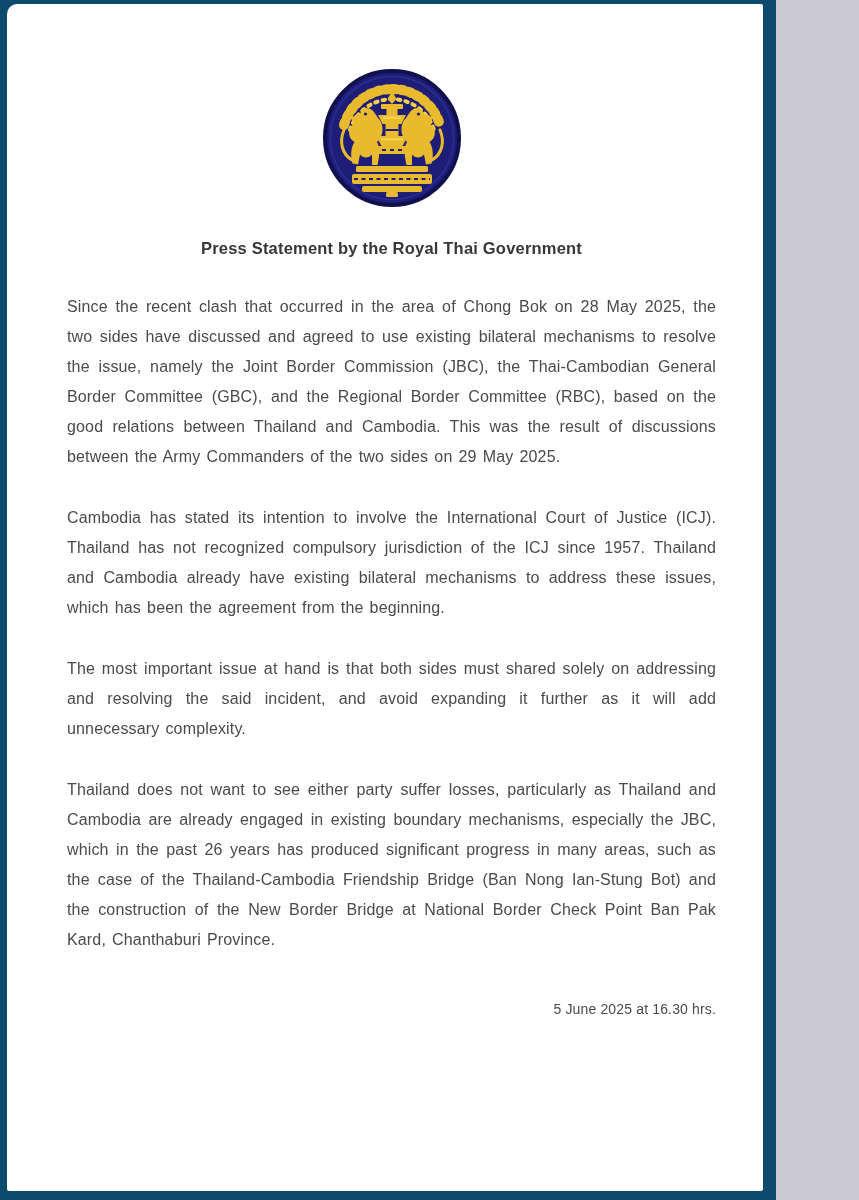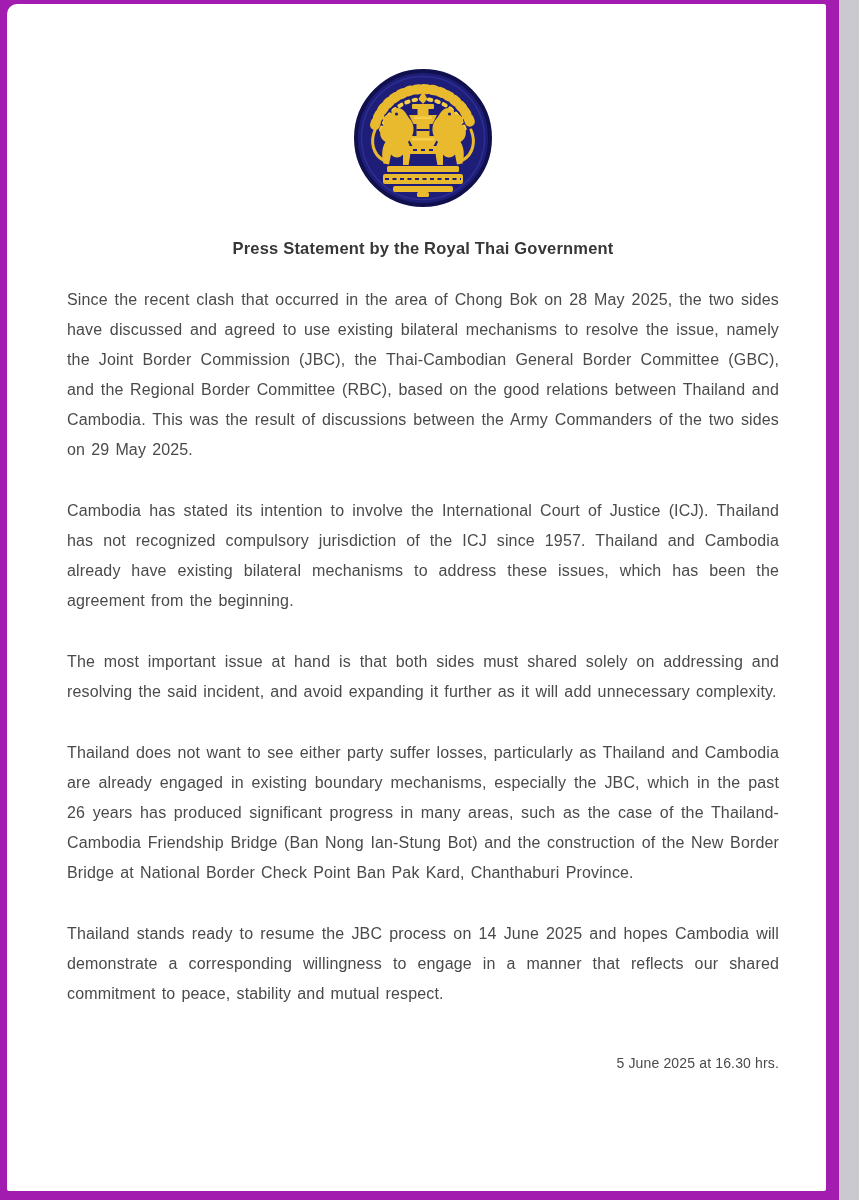--- a/index.html
+++ b/index.html
@@ -1,20 +1,20 @@
 <!DOCTYPE html>
 <html><head>
 <meta charset="utf-8">
 <style>
   html, body { margin: 0; padding: 0; background: #c9c9cf; }
   .photo {
     position: relative;
-    width: 839px;
+    width: 776px;
     height: 1200px;
-    background: #a21caf;
+    background: #0c4a6e;
     overflow: hidden;
     font-family: "Liberation Sans", sans-serif;
   }
   .page {
     position: absolute;
     top: 4px; left: 7px; right: 13px; bottom: 9px;
     background: #ffffff;
     border-radius: 10px 2px 2px 2px;
     box-sizing: border-box;
     padding: 64px 47px 0 60px;
@@ -27,21 +27,21 @@
   .title {
     margin: 24px 0 0 0;
     text-align: center;
     font-size: 16.5px;
     font-weight: 700;
     color: #373737;
     line-height: 33px;
     letter-spacing: 0.2px;
   }
   .title span { display: block; }
-  .content { margin-top: 20px; }
+  .content { margin-top: 27px; }
   .content p {
     margin: 0 0 31px 0;
     font-size: 16px;
     line-height: 30px;
     color: #4a4a4a;
     text-align: justify;
     letter-spacing: 0.15px;
     word-spacing: 1.5px;
   }
   .dateline {
@@ -128,19 +128,18 @@
 
     <h1 class="title">
       <span>Press Statement by the Royal Thai Government</span>
     </h1>
 
     <div class="content">
       <p>Since the recent clash that occurred in the area of Chong Bok on 28 May 2025, the two sides have discussed and agreed to use existing bilateral mechanisms to resolve the issue, namely the Joint Border Commission (JBC), the Thai-Cambodian General Border Committee (GBC), and the Regional Border Committee (RBC), based on the good relations between Thailand and Cambodia. This was the result of discussions between the Army Commanders of the two sides on 29 May 2025.</p>
       <p>Cambodia has stated its intention to involve the International Court of Justice (ICJ). Thailand has not recognized compulsory jurisdiction of the ICJ since 1957. Thailand and Cambodia already have existing bilateral mechanisms to address these issues, which has been the agreement from the beginning.</p>
       <p>The most important issue at hand is that both sides must shared solely on addressing and resolving the said incident, and avoid expanding it further as it will add unnecessary complexity.</p>
       <p>Thailand does not want to see either party suffer losses, particularly as Thailand and Cambodia are already engaged in existing boundary mechanisms, especially the JBC, which in the past 26 years has produced significant progress in many areas, such as the case of the Thailand-Cambodia Friendship Bridge (Ban Nong Ian-Stung Bot) and the construction of the New Border Bridge at National Border Check Point Ban Pak Kard, Chanthaburi Province.</p>
-      <p>Thailand stands ready to resume the JBC process on 14 June 2025 and hopes Cambodia will demonstrate a corresponding willingness to engage in a manner that reflects our shared commitment to peace, stability and mutual respect.</p>
     </div>
 
     <div class="dateline">5 June 2025 at 16.30 hrs.</div>
 
   </div>
 </div>
 
 </body></html>

